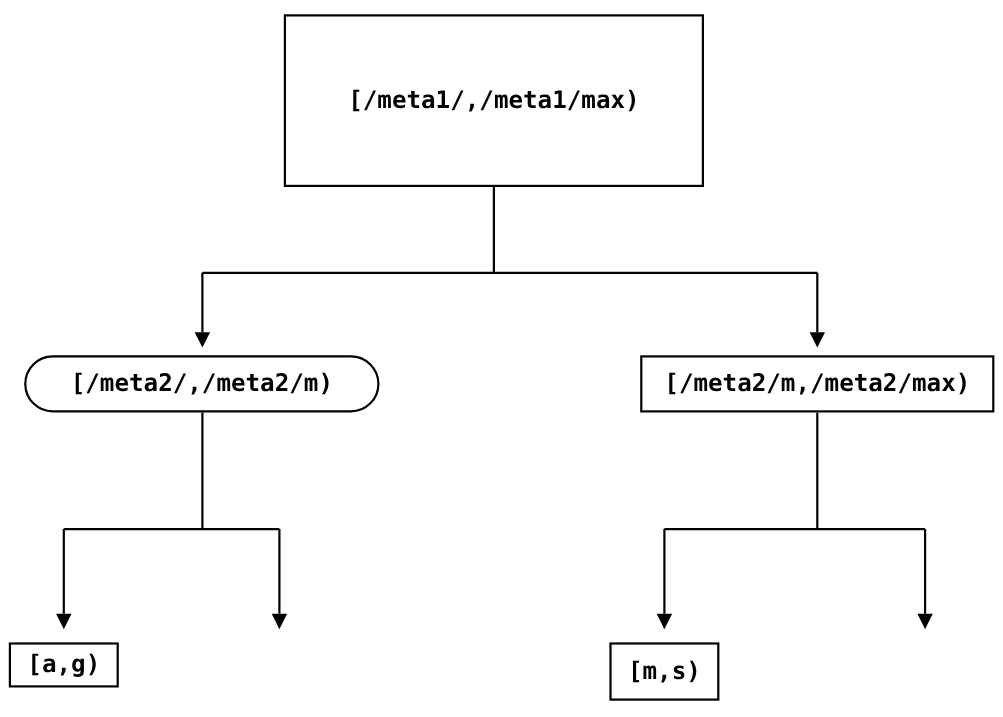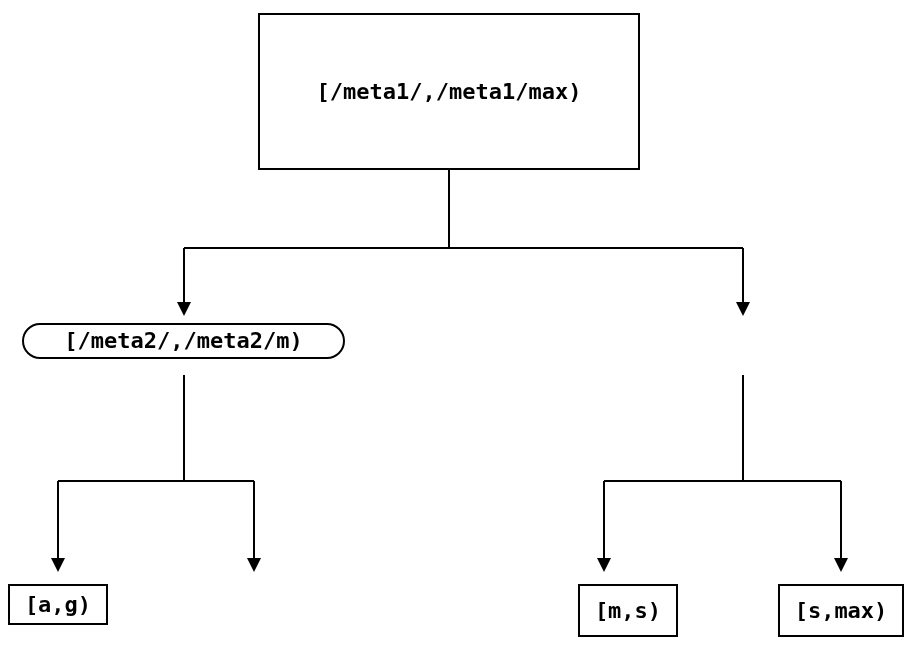--- a/index.html
+++ b/index.html
@@ -44,25 +44,25 @@
     background: var(--bg);
     display: flex;
     align-items: center;
     justify-content: center;
     font-size: 22px;
     font-weight: bold;
     white-space: nowrap;
     line-height: 1;
   }
   .node-root      { left: 258px; top: 13px;  width: 382px; height: 157px; }
-  .node-meta2-low { left: 22px;  top: 323px; width: 323px; height: 36px; border-radius: 26px; }
+  .node-meta2-low { left: 22px;  top: 323px; width: 323px; height: 52px; border-radius: 26px; }
   .node-meta2-high{ left: 582px; top: 323px; width: 322px; height: 52px; }
   .node-leaf-ag   { left: 8px;   top: 584px; width: 100px; height: 41px; }
   .node-leaf-gm   { left: 204px; top: 584px; width: 100px; height: 53px; }
-  .node-leaf-ms   { left: 554px; top: 584px; width: 100px; height: 53px; margin-left: 24px; }
+  .node-leaf-ms   { left: 554px; top: 584px; width: 100px; height: 53px; }
   .node-leaf-smax { left: 778px; top: 584px; width: 126px; height: 53px; }
 </style>
 </head>
 <body>
 
 <div class="canvas">
 
   <svg class="connectors" viewBox="0 0 912 652" aria-hidden="true">
 
     <g>
@@ -85,27 +85,27 @@
   </svg>
 
   <div class="node node-root">
     <span>[/meta1/,/meta1/max)</span>
   </div>
 
   <div class="node node-meta2-low">
     <span>[/meta2/,/meta2/m)</span>
   </div>
 
+  <div class="node node-meta2-high">
+    <span>[/meta2/m,/meta2/max)</span>
+  </div>
 
   <div class="node node-leaf-ag">
     <span>[a,g)</span>
   </div>
 
 
   <div class="node node-leaf-ms">
     <span>[m,s)</span>
   </div>
 
-  <div class="node node-leaf-smax">
-    <span>[s,max)</span>
-  </div>
 
 </div>
 
 </body></html>

